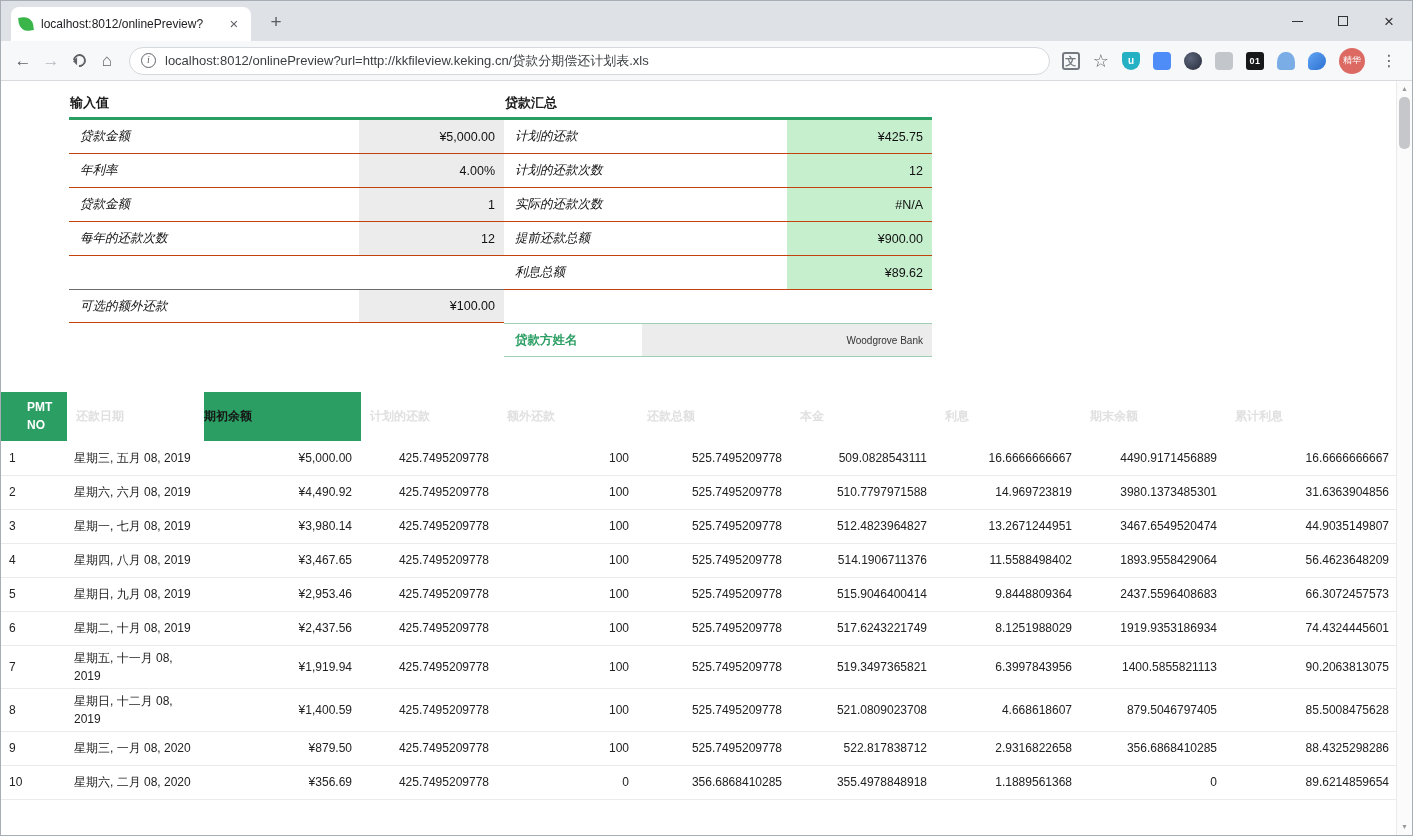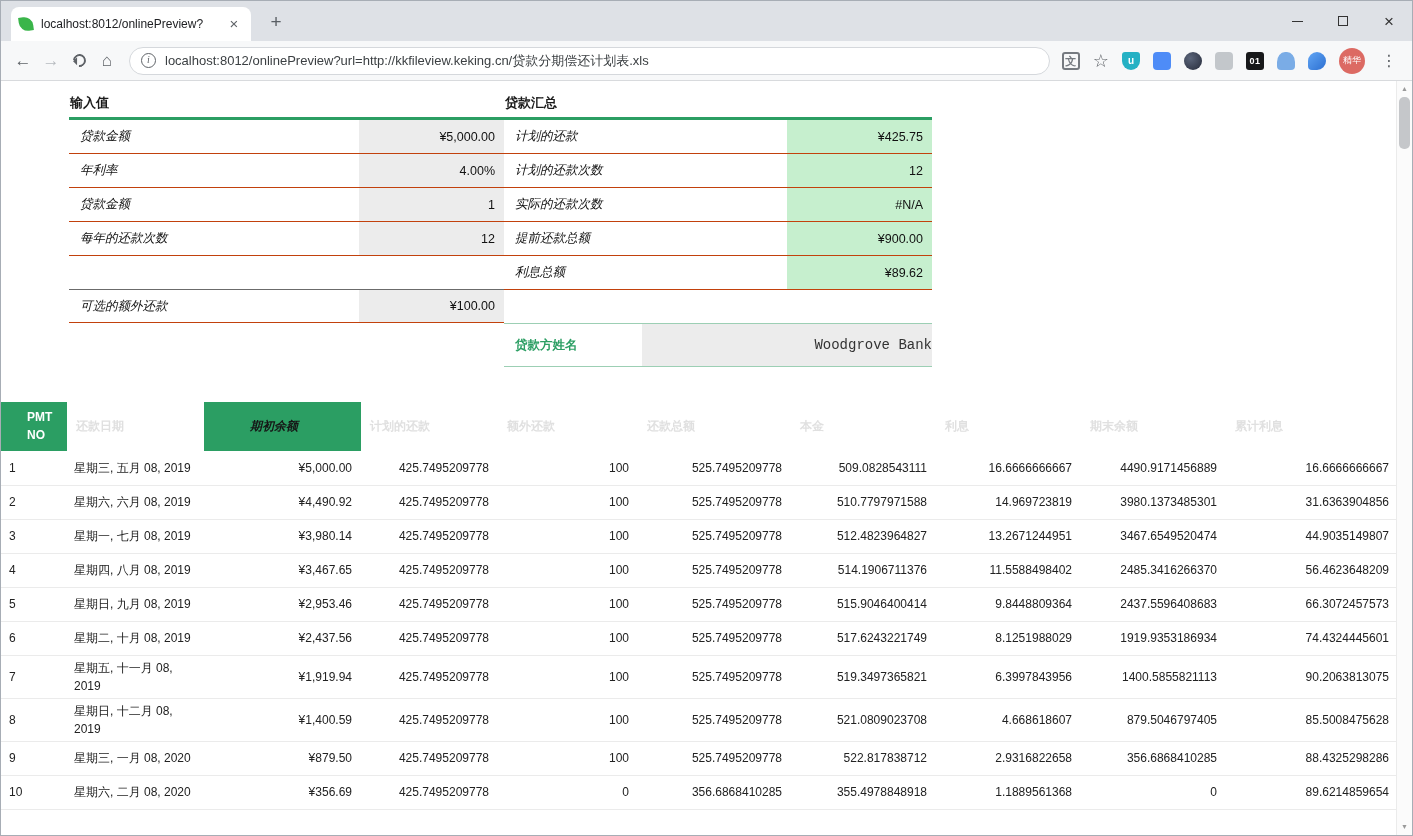--- a/index.html
+++ b/index.html
@@ -52,29 +52,29 @@
   .input-sec { margin-left:68px; width:435px; }
   .summary-sec { width:428px; }
   .sec-title { font-size:13px; font-weight:bold; color:#1a1a1a; padding:2px 0 5px 1px; border-bottom:3px solid var(--green); }
   .kv-row { display:flex; align-items:stretch; height:34px; border-bottom:1px solid #c2410c; }
   .kv-label { flex:1; font-style:italic; font-size:12.5px; color:#111; padding-left:11px; display:flex; align-items:center; }
   .kv-value { width:145px; display:flex; align-items:center; justify-content:flex-end; padding-right:9px; font-size:12.5px; color:#111; }
   .kv-value.gray { background:var(--vgray); }
   .kv-value.green { background:var(--lgreen); }
   .spacer33 { height:33px; }
   .kv-row.solo { border-top:1px solid #6b6b6b; }
-  .lender-row { display:flex; align-items:stretch; height:44px; border-top:1px solid #9ccfb4; border-bottom:1px solid #9ccfb4;font-family:Liberation Mono, monospace; }
+  .lender-row { display:flex; align-items:stretch; height:34px; border-top:1px solid #9ccfb4; border-bottom:1px solid #9ccfb4; }
   .lender-label { width:138px; display:flex; align-items:center; padding-left:11px; color:var(--green); font-weight:bold; font-size:12.5px; }
-  .lender-value { flex:1; background:var(--vgray); display:flex; align-items:center; justify-content:flex-end; font-size:14px; color:#333; }
+  .lender-value { flex:1; background:var(--vgray); display:flex; align-items:center; justify-content:flex-end; padding-right:9px; font-size:10px; color:#333; }
 
   
   #amort { border-collapse:collapse; table-layout:fixed; width:1397px; margin-top:35px; }
   #amort th { height:49px; font-size:12px; vertical-align:middle; }
   .th-green { background:var(--green); color:#fff; font-weight:bold; text-align:left; padding-left:26px; line-height:1.45;margin-left:32px; }
-  .th-green-r { background:var(--green); color:#161616; font-weight:bold; text-align:center; padding-right:17px;font-style:italic; }
+  .th-green-r { background:var(--green); color:#161616; font-weight:bold; text-align:left; padding-right:17px; }
   .th-ghost { background:#fff; color:#e0e0e0; font-weight:bold; text-align:left; padding-left:9px; }
   #amort td { height:34px; border-bottom:1px solid #ebebeb; font-size:12px; color:#222; padding:3px 9px 3px 8px; vertical-align:middle; line-height:1.5; }
   #amort td:nth-child(2) { padding:3px 4px 3px 7px; }
   td.al { text-align:left; }
   td.ar { text-align:right; }
 
   
   .vscroll { position:absolute; top:0; right:0; bottom:0; width:16px; background:#fbfbfb; border-left:1px solid #ebebeb; }
   .sarrow { position:absolute; top:0; left:0; width:100%; height:16px; font-size:7px; color:#9a9a9a; text-align:center; line-height:16px; background:#fbfbfb; }
   .sarrow.down { top:auto; bottom:0; }
@@ -260,21 +260,21 @@
             </tr>
             <tr>
               <td class="al">4</td>
               <td class="al">星期四, 八月 08, 2019</td>
               <td class="ar">¥3,467.65</td>
               <td class="ar">425.7495209778</td>
               <td class="ar">100</td>
               <td class="ar">525.7495209778</td>
               <td class="ar">514.1906711376</td>
               <td class="ar">11.5588498402</td>
-              <td class="ar">2485.3416266370</td>
+              <td class="ar">1893.9558429064</td>
               <td class="ar">56.4623648209</td>
             </tr>
             <tr>
               <td class="al">5</td>
               <td class="al">星期日, 九月 08, 2019</td>
               <td class="ar">¥2,953.46</td>
               <td class="ar">425.7495209778</td>
               <td class="ar">100</td>
               <td class="ar">525.7495209778</td>
               <td class="ar">515.9046400414</td>

